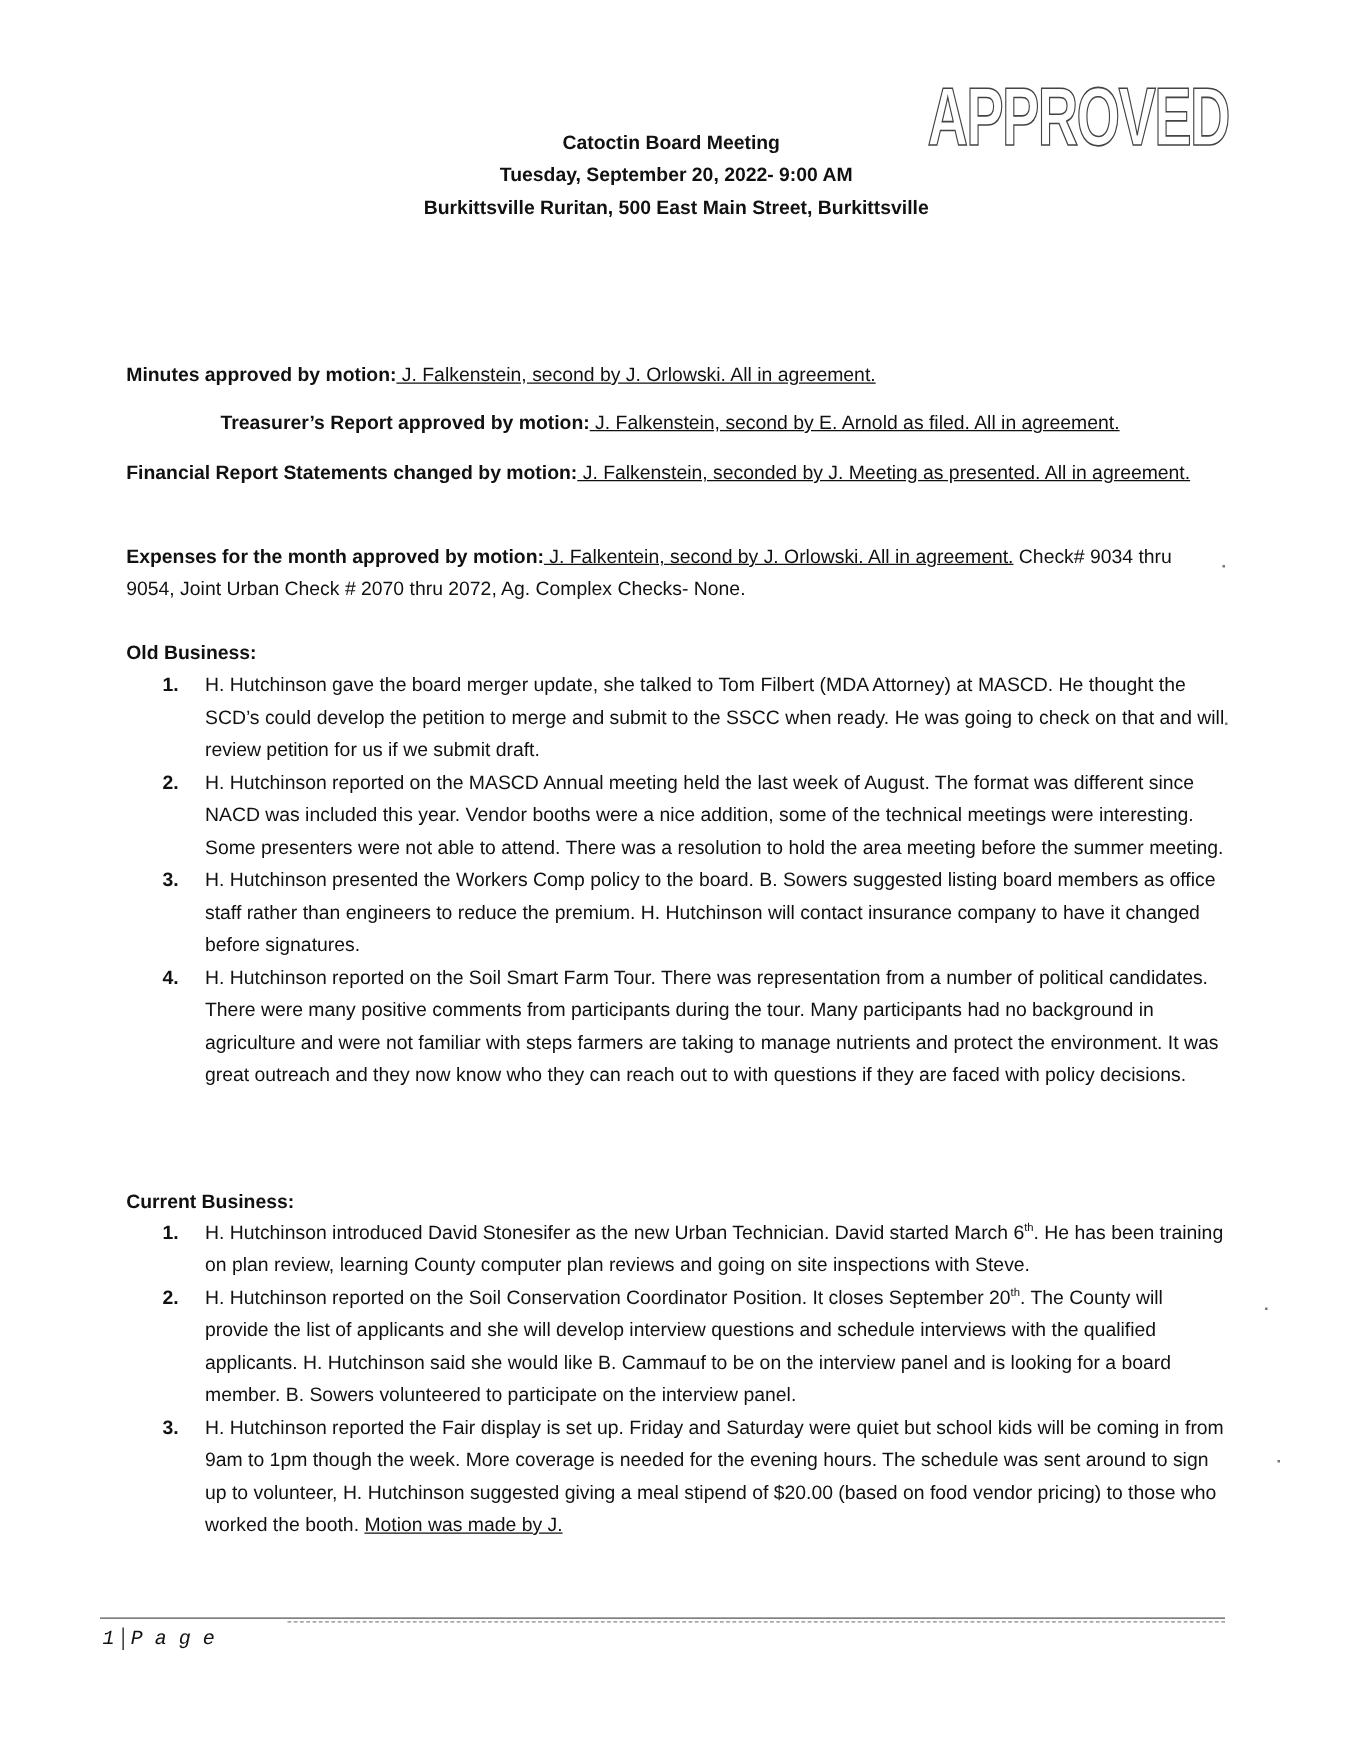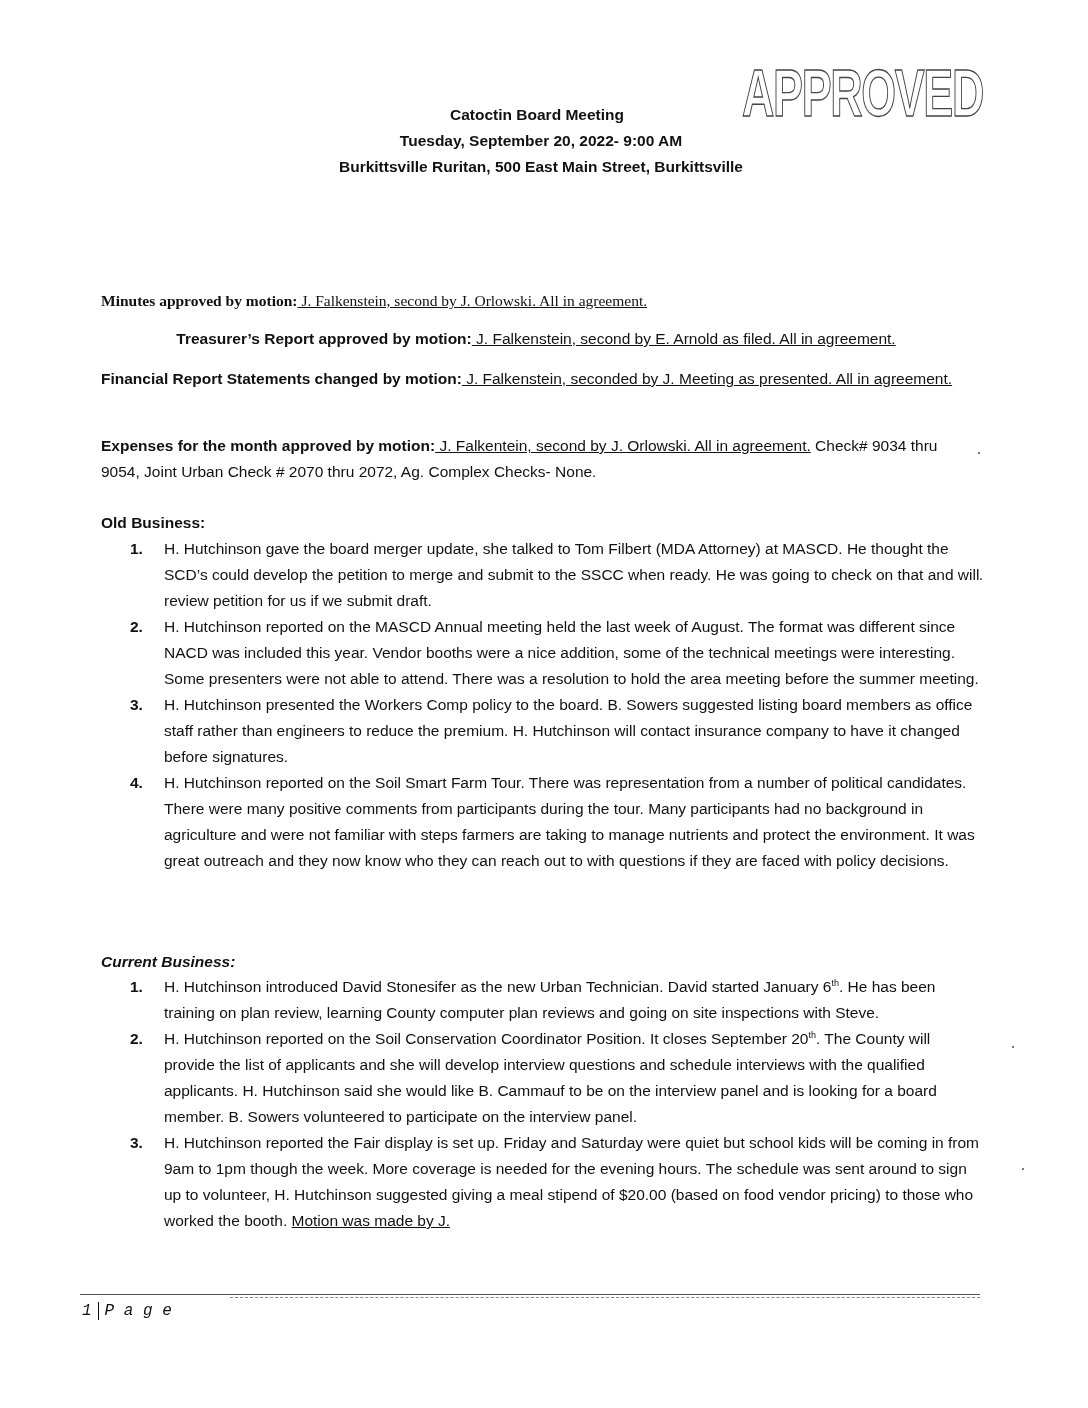--- a/index.html
+++ b/index.html
@@ -38,21 +38,21 @@
 
 <div class="page">
 
   <div class="stamp">APPROVED</div>
 
   <div class="header h1">Catoctin Board Meeting</div>
   <div class="header h2">Tuesday, September 20, 2022- 9:00 AM</div>
   <div class="header h3">Burkittsville Ruritan, 500 East Main Street, Burkittsville</div>
 
 
-  <div class="para" style="top:288px;font-family:Liberation Serif, serif;">
+  <div class="para" style="top:288px;">
     <b>Minutes approved by motion:</b><span class="u"> J. Falkenstein, second by J. Orlowski. All in agreement.</span><span></span>
   </div>
 
   <div class="para" style="top:326px;text-align:center;">
     <b>Treasurer’s Report approved by motion:</b><span class="u"> J. Falkenstein, second by E. Arnold as filed. All in agreement.</span><span></span>
   </div>
 
   <div class="para" style="top:366px;">
     <b>Financial Report Statements changed by motion:</b><span class="u"> J. Falkenstein, seconded by J. Meeting as presented. All in agreement.</span><span></span>
   </div>
@@ -63,24 +63,24 @@
 
   <div class="section-title" style="top:514px;">Old Business:</div>
 
   <ol class="list" style="top:536px;">
     <li><span class="num">1.</span><span>H. Hutchinson gave the board merger update, she talked to Tom Filbert (MDA Attorney) at MASCD. He thought the SCD’s could develop the petition to merge and submit to the SSCC when ready. He was going to check on that and will review petition for us if we submit draft.</span></li>
     <li><span class="num">2.</span><span>H. Hutchinson reported on the MASCD Annual meeting held the last week of August. The format was different since NACD was included this year. Vendor booths were a nice addition, some of the technical meetings were interesting. Some presenters were not able to attend. There was a resolution to hold the area meeting before the summer meeting.</span></li>
     <li><span class="num">3.</span><span>H. Hutchinson presented the Workers Comp policy to the board. B. Sowers suggested listing board members as office staff rather than engineers to reduce the premium. H. Hutchinson will contact insurance company to have it changed before signatures.</span></li>
     <li><span class="num">4.</span><span>H. Hutchinson reported on the Soil Smart Farm Tour. There was representation from a number of political candidates. There were many positive comments from participants during the tour. Many participants had no background in agriculture and were not familiar with steps farmers are taking to manage nutrients and protect the environment. It was great outreach and they now know who they can reach out to with questions if they are faced with policy decisions.</span></li>
   </ol>
 
-  <div class="section-title" style="top:953px;font-style:italic;">Current Business:</div>
+  <div class="section-title" style="top:953px;">Current Business:</div>
 
   <ol class="list" style="top:974px;">
-    <li><span class="num">1.</span><span>H. Hutchinson introduced David Stonesifer as the new Urban Technician. David started January 6</span><sup>th</sup><span>. He has been training on plan review, learning County computer plan reviews and going on site inspections with Steve.</span></li>
+    <li><span class="num">1.</span><span>H. Hutchinson introduced David Stonesifer as the new Urban Technician. David started March 6</span><sup>th</sup><span>. He has been training on plan review, learning County computer plan reviews and going on site inspections with Steve.</span></li>
     <li><span class="num">2.</span><span>H. Hutchinson reported on the Soil Conservation Coordinator Position. It closes September 20</span><sup>th</sup><span>. The County will provide the list of applicants and she will develop interview questions and schedule interviews with the qualified applicants. H. Hutchinson said she would like B. Cammauf to be on the interview panel and is looking for a board member. B. Sowers volunteered to participate on the interview panel.</span></li>
     <li><span class="num">3.</span><span>H. Hutchinson reported the Fair display is set up. Friday and Saturday were quiet but school kids will be coming in from 9am to 1pm though the week. More coverage is needed for the evening hours. The schedule was sent around to sign up to volunteer, H. Hutchinson suggested giving a meal stipend of $20.00 (based on food vendor pricing) to those who worked the booth. </span><span class="u">Motion was made by J.</span></li>
   </ol>
 
   <div class="footer-rule"></div>
   <div class="footer-rule2"></div>
   <div class="footer">
     <span>1</span><span class="bar"></span><span>P a g e</span>
   </div>
 

